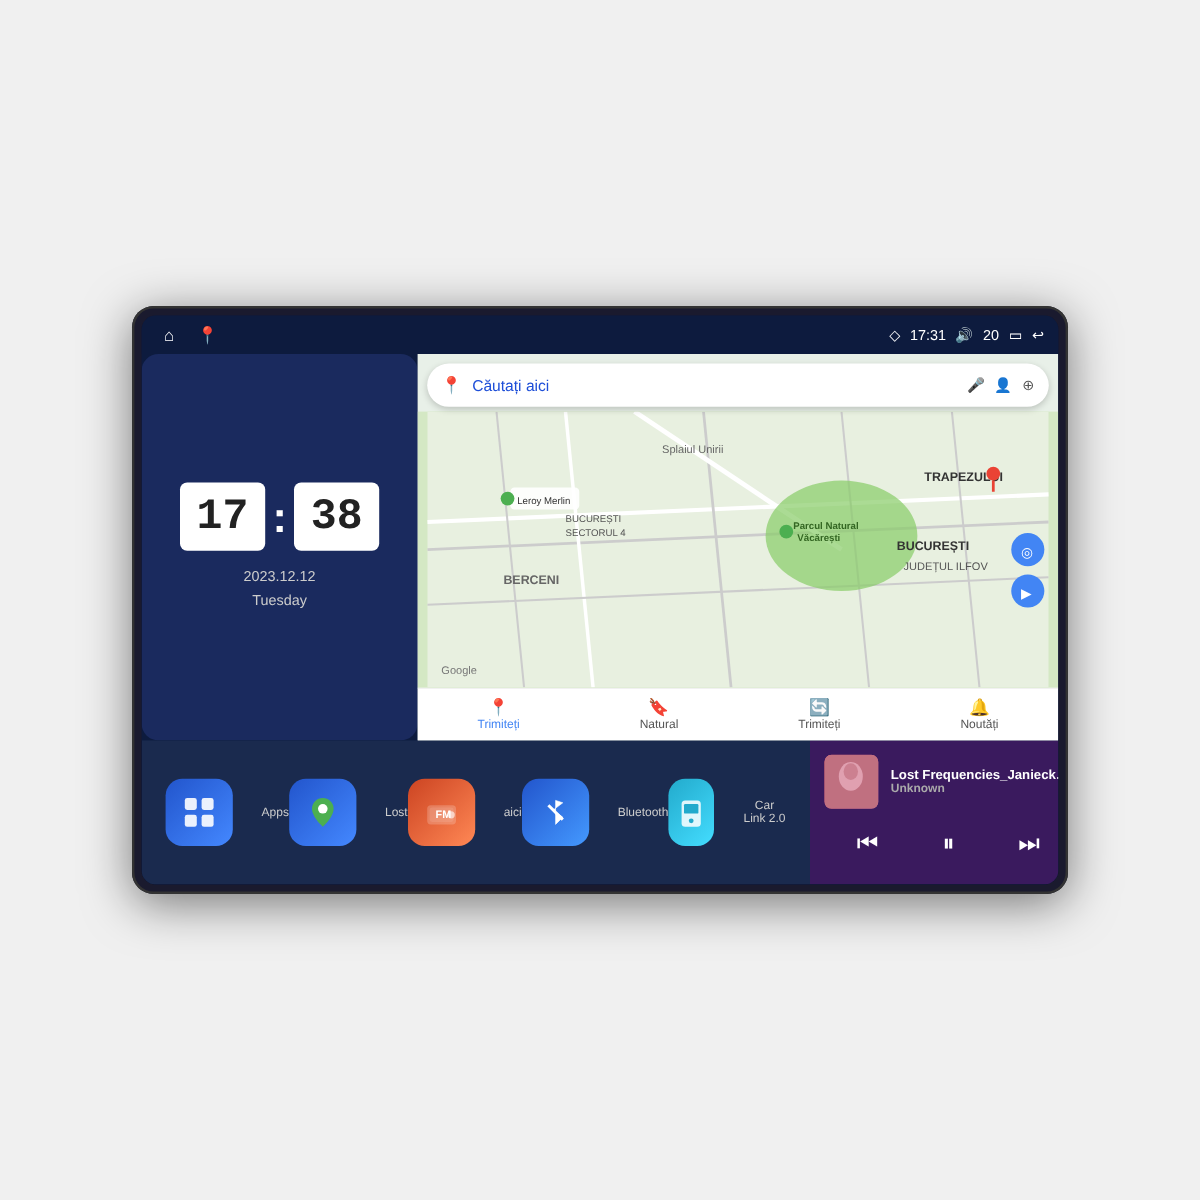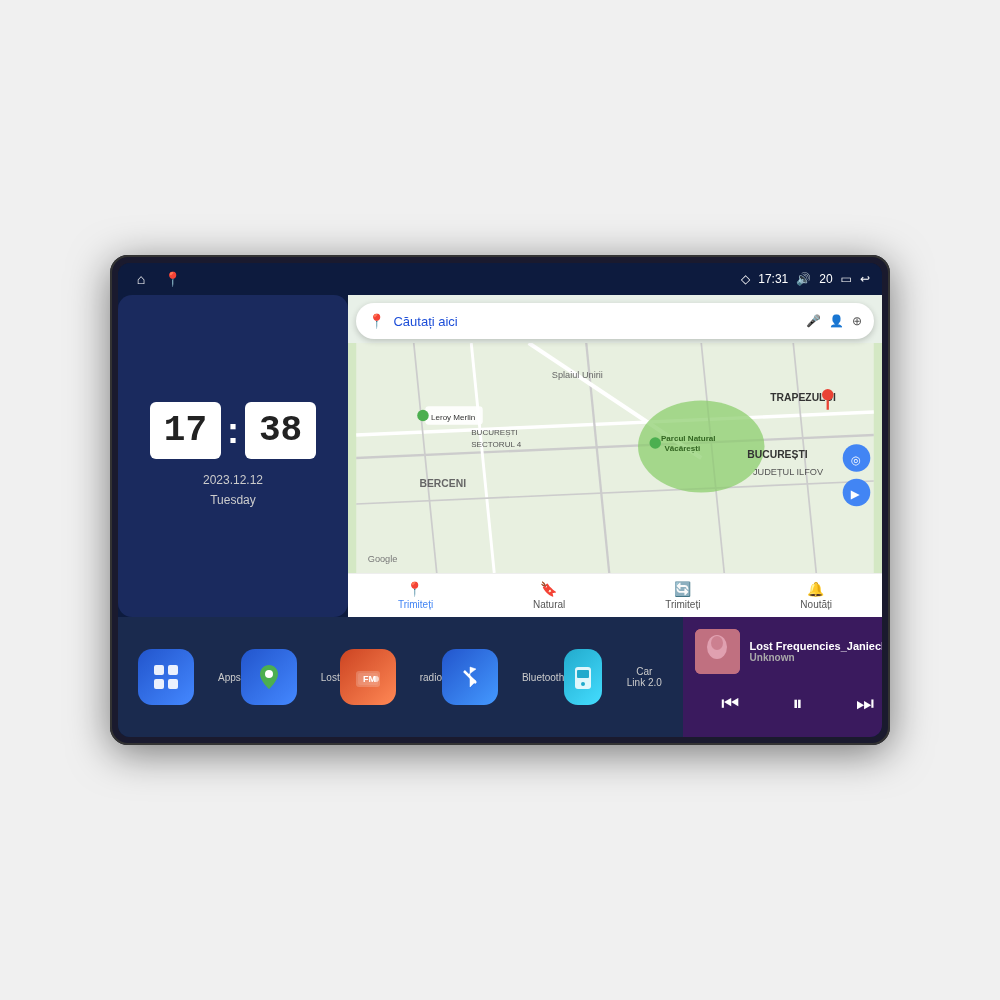--- a/index.html
+++ b/index.html
@@ -465,21 +465,21 @@
 
           <div class="app-icon-item">
             <div class="app-icon-circle icon-radio">
               <svg width="32" height="32" viewBox="0 0 32 32">
                 <rect x="4" y="10" width="24" height="16" rx="3" fill="white" opacity="0.2"></rect>
                 <rect x="6" y="12" width="20" height="12" rx="2" fill="white" opacity="0.1"></rect>
                 <text x="11" y="21" font-size="9" fill="white" font-weight="bold">FM</text>
                 <circle cx="24" cy="18" r="3" fill="white" opacity="0.6"></circle>
               </svg>
             </div>
-            <span class="app-icon-label">radio</span>
+            <span class="app-icon-label">aici</span>
           </div>
 
           <div class="app-icon-item">
             <div class="app-icon-circle icon-bluetooth">
               <svg width="32" height="32" viewBox="0 0 32 32">
                 <path d="M16 6 L16 26 L22 20 L14 14 L22 8 Z" fill="white" stroke="white" stroke-width="0.5"></path>
                 <path d="M10 10 L22 22" stroke="white" stroke-width="2.5" fill="none"></path>
                 <path d="M10 22 L22 10" stroke="white" stroke-width="2.5" fill="none" opacity="0"></path>
               </svg>
             </div>

